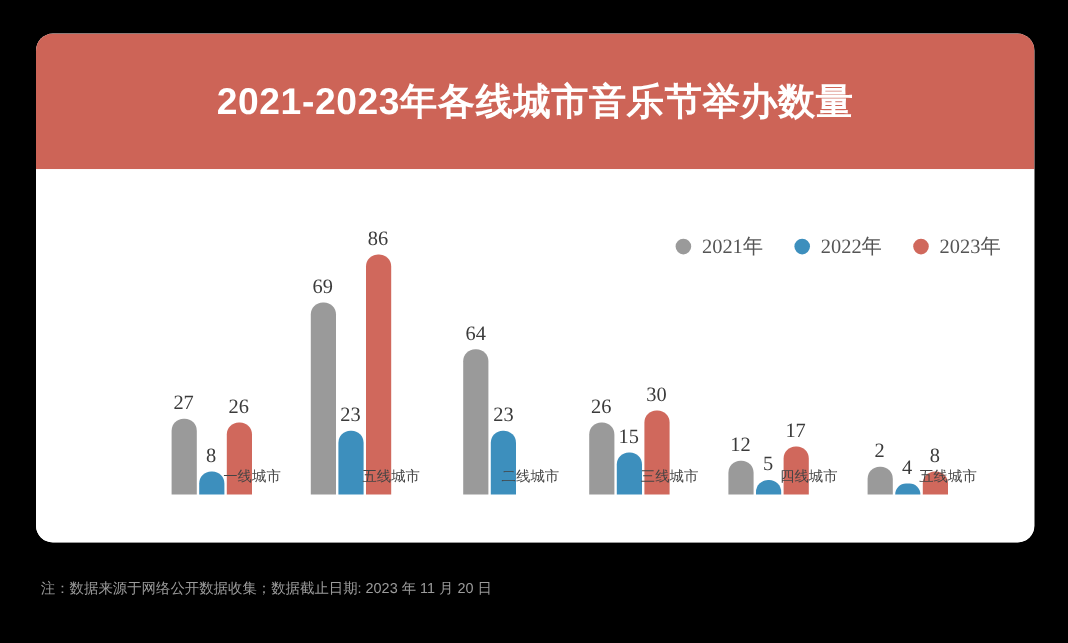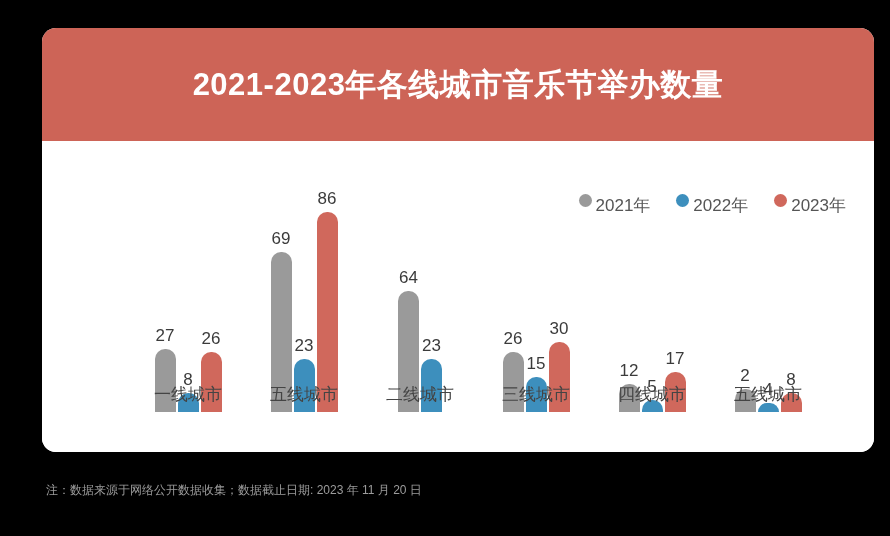--- a/index.html
+++ b/index.html
@@ -10,21 +10,21 @@
   body {
     width: 890px;
     height: 536px;
     overflow: hidden;
     font-family: "Liberation Sans", "DejaVu Sans", sans-serif;
     position: relative;
   }
 
   #stage {
     position: absolute;
-    left: 12px; top: 0;
+    left: 0; top: 0;
     width: 744px;
     height: 536px;
     background: #000000;
   }
 
   
   #card {
     position: absolute;
     left: 30px;
     top: 28px;
@@ -68,22 +68,23 @@
   #legend {
     position: absolute;
     right: 28px;
     top: 53px;
     display: flex;
     align-items: center;
     gap: 26px;
   }
   .legend-item {
     display: flex;
-    align-items: flex-start;
-    gap: 4px;
+    align-items: center;
+    gap: 9px;
+    font-family: Liberation Serif, serif;
   }
   .legend-dot {
     width: 13px;
     height: 13px;
     border-radius: 50%;
     display: inline-block;
   }
   .legend-label {
     font-size: 17px;
     color: #555555;
@@ -130,28 +131,29 @@
   }
   .bar-value {
     position: absolute;
     width: 40px;
     text-align: center;
     left: 50%;
     transform: translateX(-50%);
     font-size: 17px;
     color: #3b3b3b;
     white-space: nowrap;
+    font-family: Liberation Serif, serif;
   }
   .cat-label {
     position: absolute;
     left: 0;
     bottom: 6px;
     width: 116px;
-    text-align: center;
-    font-size: 17px;
+    text-align: right;
+    font-size: 12px;
     color: #444444;
     white-space: nowrap;
     margin-top: 18px;
   }
 
   
   #footnote {
     position: absolute;
     left: 34px;
     top: 482px;

